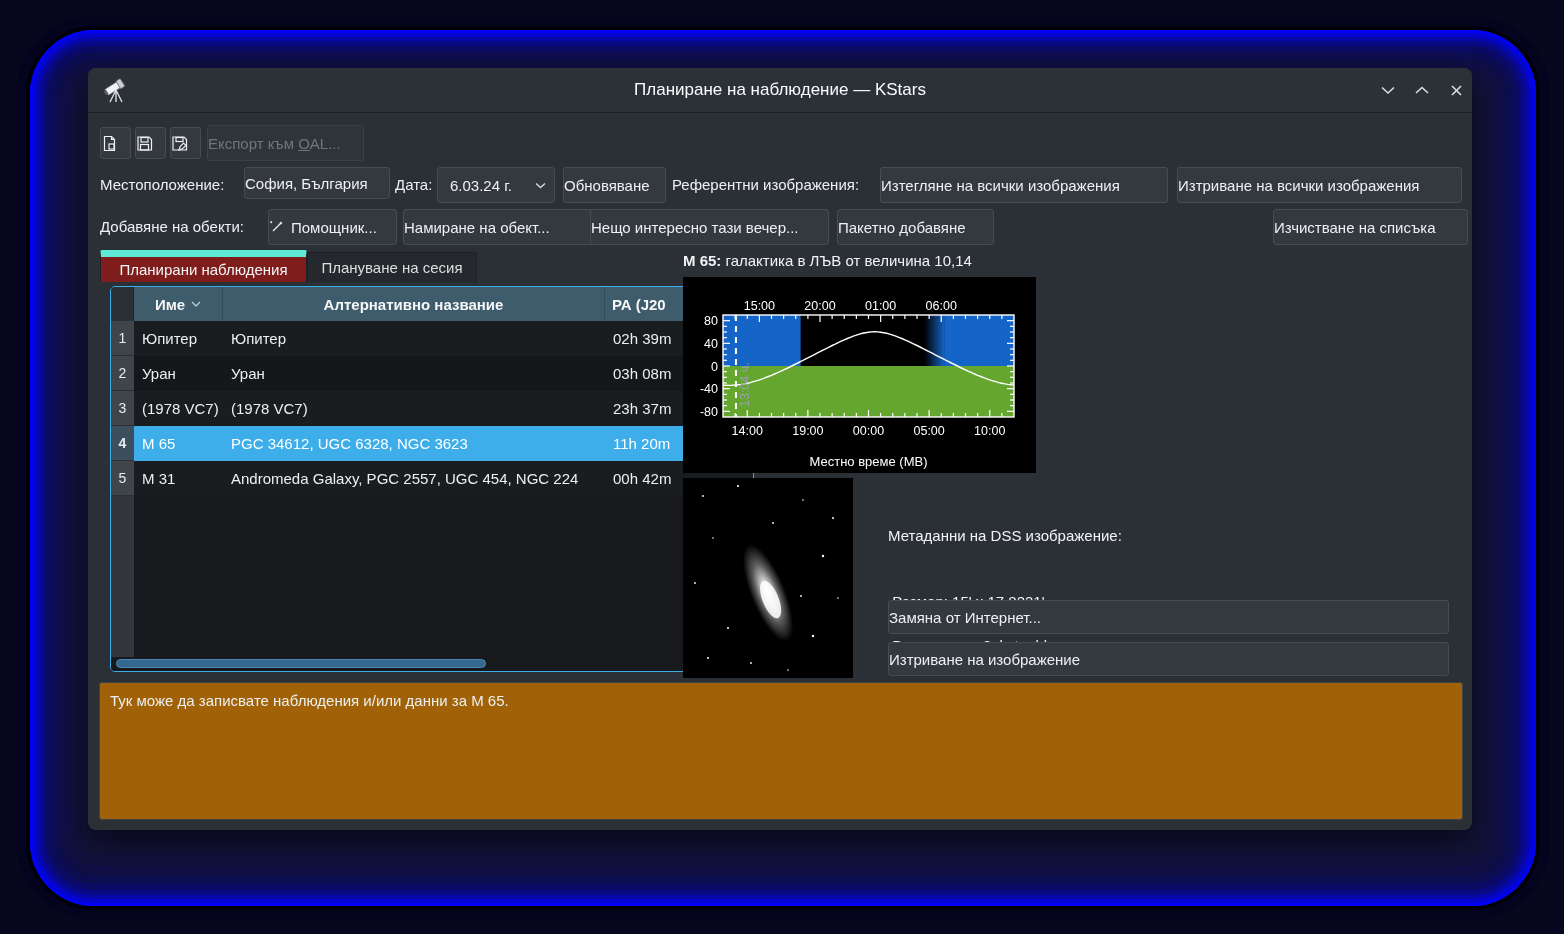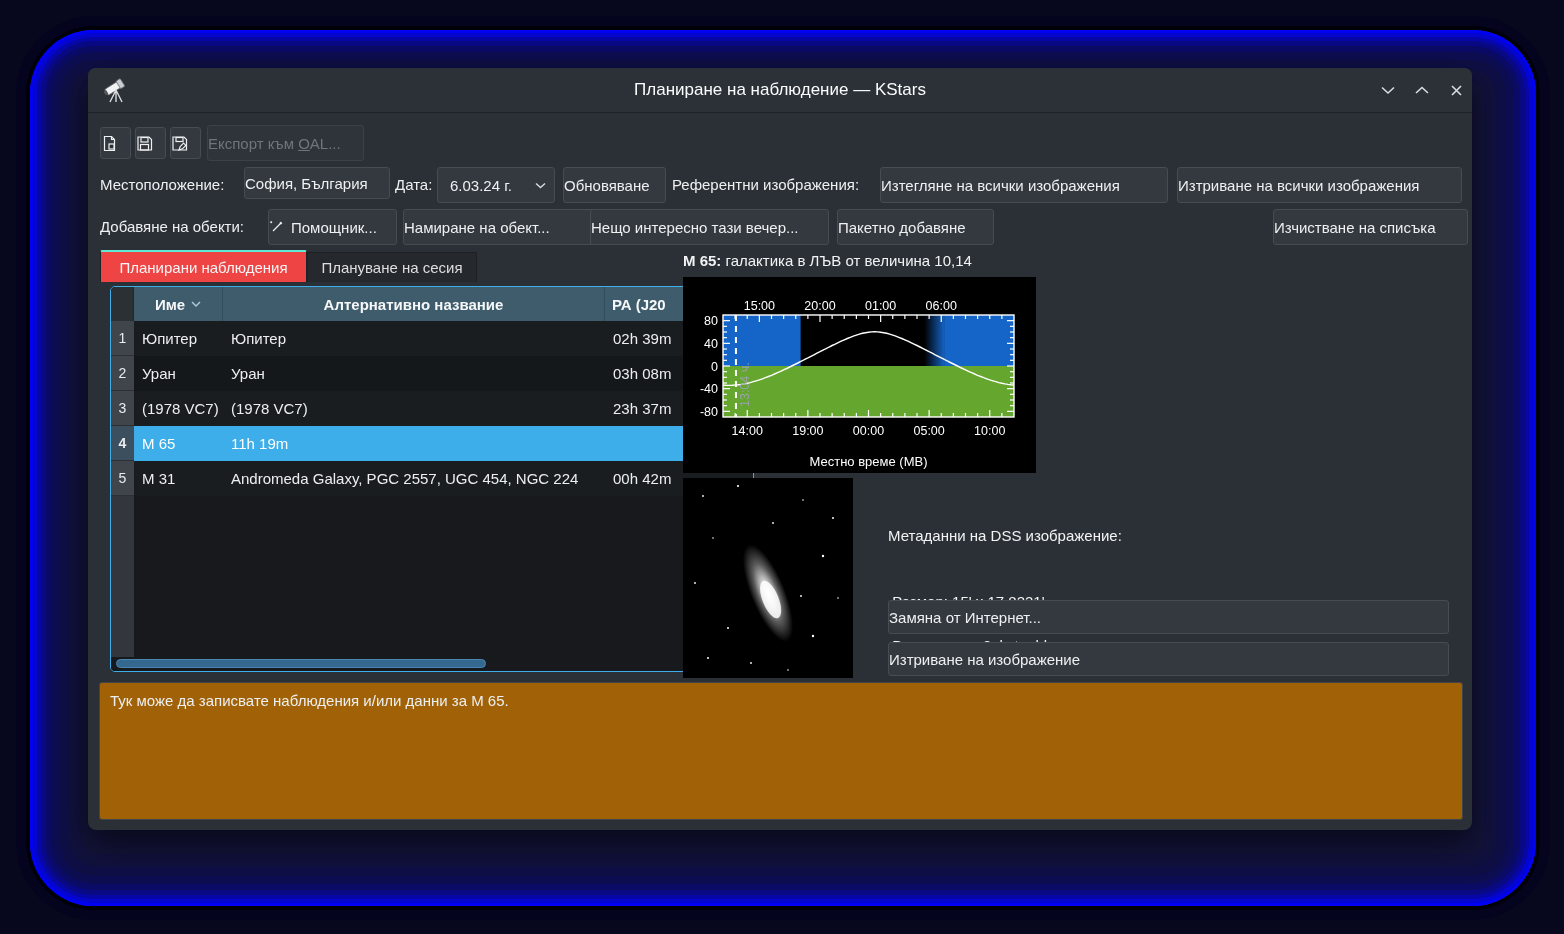--- a/index.html
+++ b/index.html
@@ -26,21 +26,21 @@
        white-space:nowrap;font-size:15px;}
   .btn.disabled{color:#70757a;border-color:#3c4147;background:#2f343a;}
   .abs{position:absolute;}
   .lbl{position:absolute;line-height:36px;color:#eef0f2;white-space:nowrap;}
   .accel{text-decoration:underline;}
   .toolbtn{position:absolute;width:31px;height:32px;}
   .combo{display:inline-flex;align-items:center;justify-content:space-between;padding:0 8px 0 12px;}
   
   .tab{position:absolute;height:32px;box-sizing:border-box;display:flex;align-items:center;justify-content:center;
        font-size:15px;cursor:pointer;}
-  .tab.active{background:#ef4444;border-top:2px solid #5eead4;border-left:1px solid #1f2227;border-right:1px solid #1f2227;
+  .tab.active{background:#7f1d1d;border-top:7px solid #5eead4;border-left:1px solid #1f2227;border-right:1px solid #1f2227;
        color:#f4f5f6;border-radius:2px 2px 0 0;}
   .tab.inactive{background:#25282d;border:1px solid #1d2024;border-bottom:none;color:#dcdee0;height:30px;margin-top:2px;}
   
   .tablewrap{position:absolute;left:22px;top:218px;width:644px;height:386px;background:#17191c;
              border:1px solid #3daee9;border-radius:5px;box-sizing:border-box;overflow:hidden;}
   .thead{display:grid;grid-template-columns:23px 89px 382px 1fr;height:34px;}
   .thead .corner{background:#2b3034;border-right:1px solid #22262a;}
   .hcell{background:#3e5c6b;display:flex;align-items:center;justify-content:center;font-weight:bold;color:#f5f7f8;
          border-right:1px solid #334c59;cursor:pointer;gap:6px;}
   .hcell.left{justify-content:flex-start;padding-left:7px;}
@@ -193,21 +193,22 @@
             </div>
             <div class="trow">
               <div class="c-num">3</div>
               <div class="c-name">(1978 VC7)</div>
               <div class="c-alt">(1978 VC7)</div>
               <div class="c-ra">23h 37m</div>
             </div>
             <div class="trow sel">
               <div class="c-num">4</div>
               <div class="c-name">M 65</div>
-              <div class="c-ra">11h 19m</div>
+              <div class="c-alt">PGC 34612, UGC 6328, NGC 3623</div>
+              <div class="c-ra">11h 20m</div>
             </div>
             <div class="trow">
               <div class="c-num">5</div>
               <div class="c-name">M 31</div>
               <div class="c-alt">Andromeda Galaxy, PGC 2557, UGC 454, NGC 224</div>
               <div class="c-ra">00h 42m</div>
             </div>
           </div>
       </div>
       <div class="hscroll">

